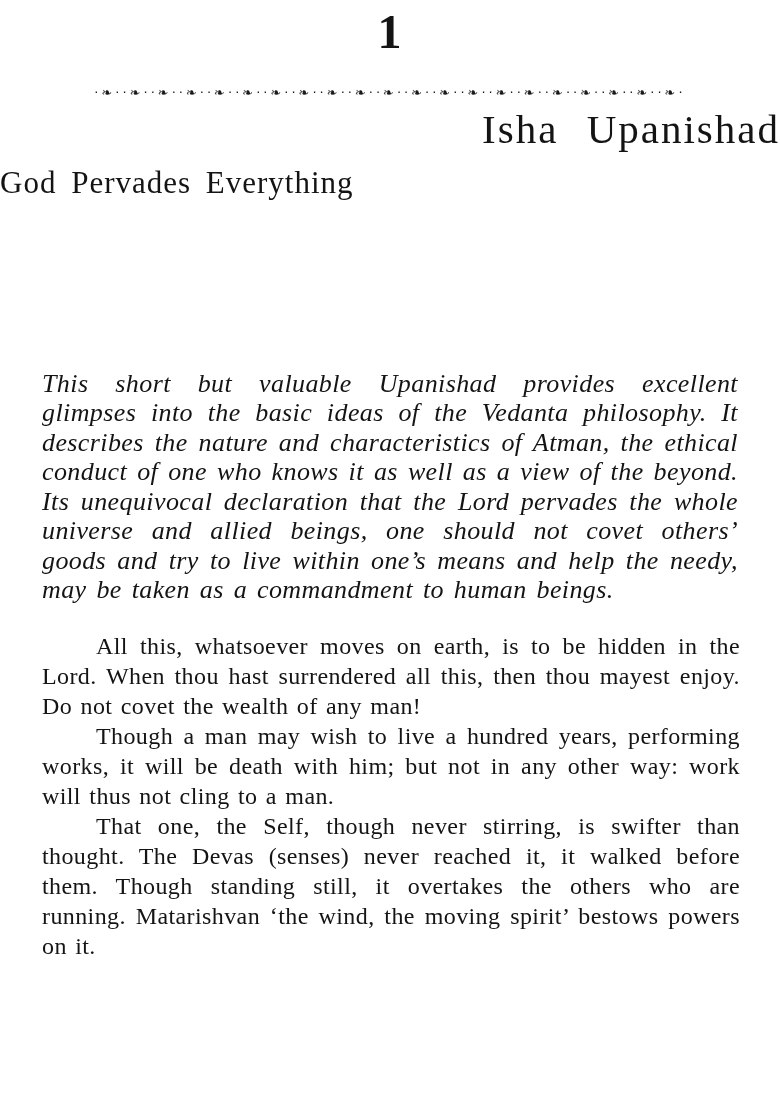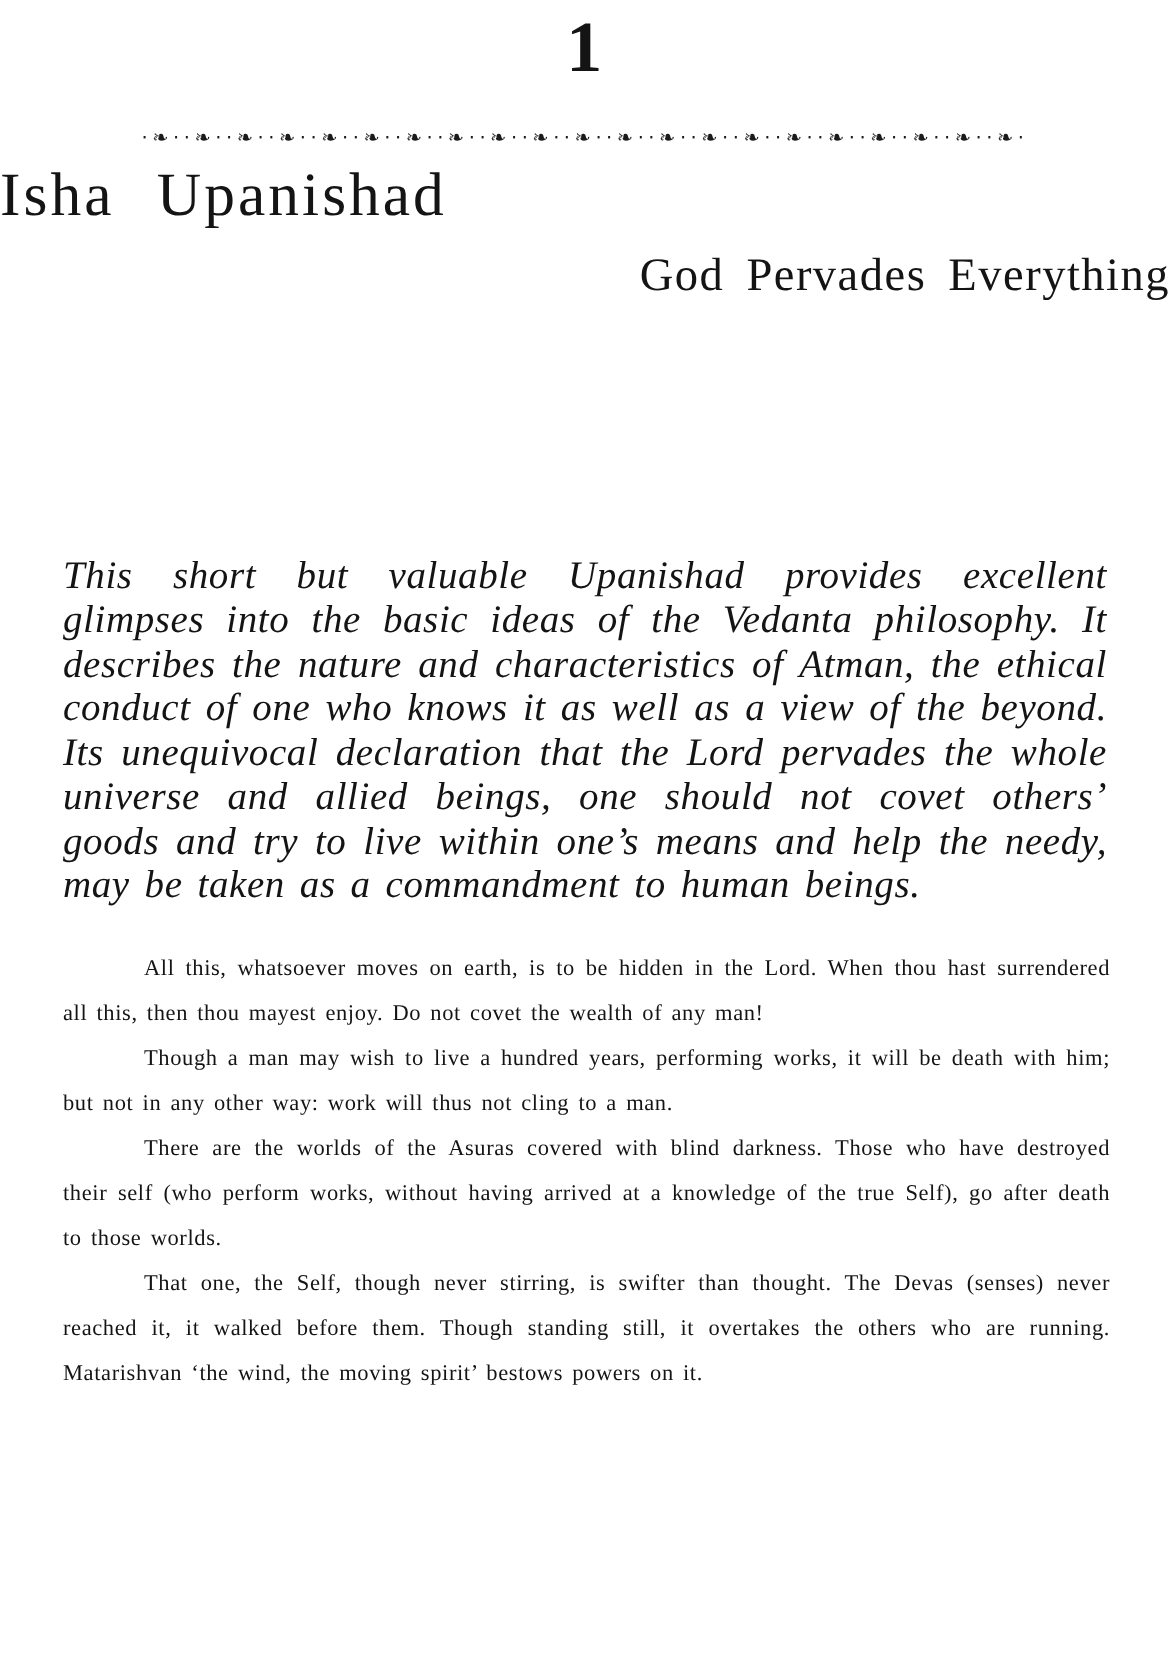--- a/index.html
+++ b/index.html
@@ -32,51 +32,51 @@
     text-align: center;
     font-family: "DejaVu Sans", sans-serif;
     font-size: 13px;
     letter-spacing: 3px;
     white-space: nowrap;
     overflow: hidden;
     color: #1a1a1a;
   }
   .title {
     margin: 6px 0 12px 0;
-    text-align: left;
+    text-align: right;
     font-size: 41px;
     font-weight: 400;
     letter-spacing: 2px;
     word-spacing: 16px;
     line-height: 1.15;
   }
   .subtitle {
     margin: 4px 0 0 0;
-    text-align: right;
+    text-align: left;
     font-size: 31px;
     font-weight: 400;
     letter-spacing: 1px;
     word-spacing: 6px;
     line-height: 1.15;
   }
   .intro {
     margin: 168px 42px 0 42px;
     font-style: italic;
     font-size: 26px;
     line-height: 29.5px;
     text-align: justify;
     letter-spacing: 0.4px;
     word-spacing: 3px;
   }
   .body-text {
     margin: 26px 40px 0 42px;
   }
   .body-text p {
     margin: 0;
-    font-size: 15px;
+    font-size: 24px;
     line-height: 30px;
     text-align: justify;
     text-indent: 54px;
     letter-spacing: 0.4px;
     word-spacing: 2px;
   }
 </style>
 </head>
 <body>
 
@@ -88,17 +88,16 @@
 
   <h1 class="title">Isha Upanishad</h1>
 
   <h2 class="subtitle">God Pervades Everything</h2>
 
   <p class="intro">This short but valuable Upanishad provides excellent glimpses into the basic ideas of the Vedanta philosophy. It describes the nature and characteristics of Atman, the ethical conduct of one who knows it as well as a view of the beyond. Its unequivocal declaration that the Lord pervades the whole universe and allied beings, one should not covet others’ goods and try to live within one’s means and help the needy, may be taken as a command­ment to human beings.</p>
 
   <div class="body-text">
     <p>All this, whatsoever moves on earth, is to be hidden in the Lord. When thou hast surrendered all this, then thou mayest enjoy. Do not covet the wealth of any man!</p>
     <p>Though a man may wish to live a hundred years, performing works, it will be death with him; but not in any other way: work will thus not cling to a man.</p>
-    <p>There are the worlds of the Asuras covered with blind darkness. Those who have destroyed their self (who perform works, without having arrived at a knowledge of the true Self), go after death to those worlds.</p>
     <p>That one, the Self, though never stirring, is swifter than thought. The Devas (senses) never reached it, it walked before them. Though standing still, it overtakes the others who are running. Matarishvan ‘the wind, the moving spirit’ bestows powers on it.</p>
   </div>
 
 </div>
 
 </body></html>

